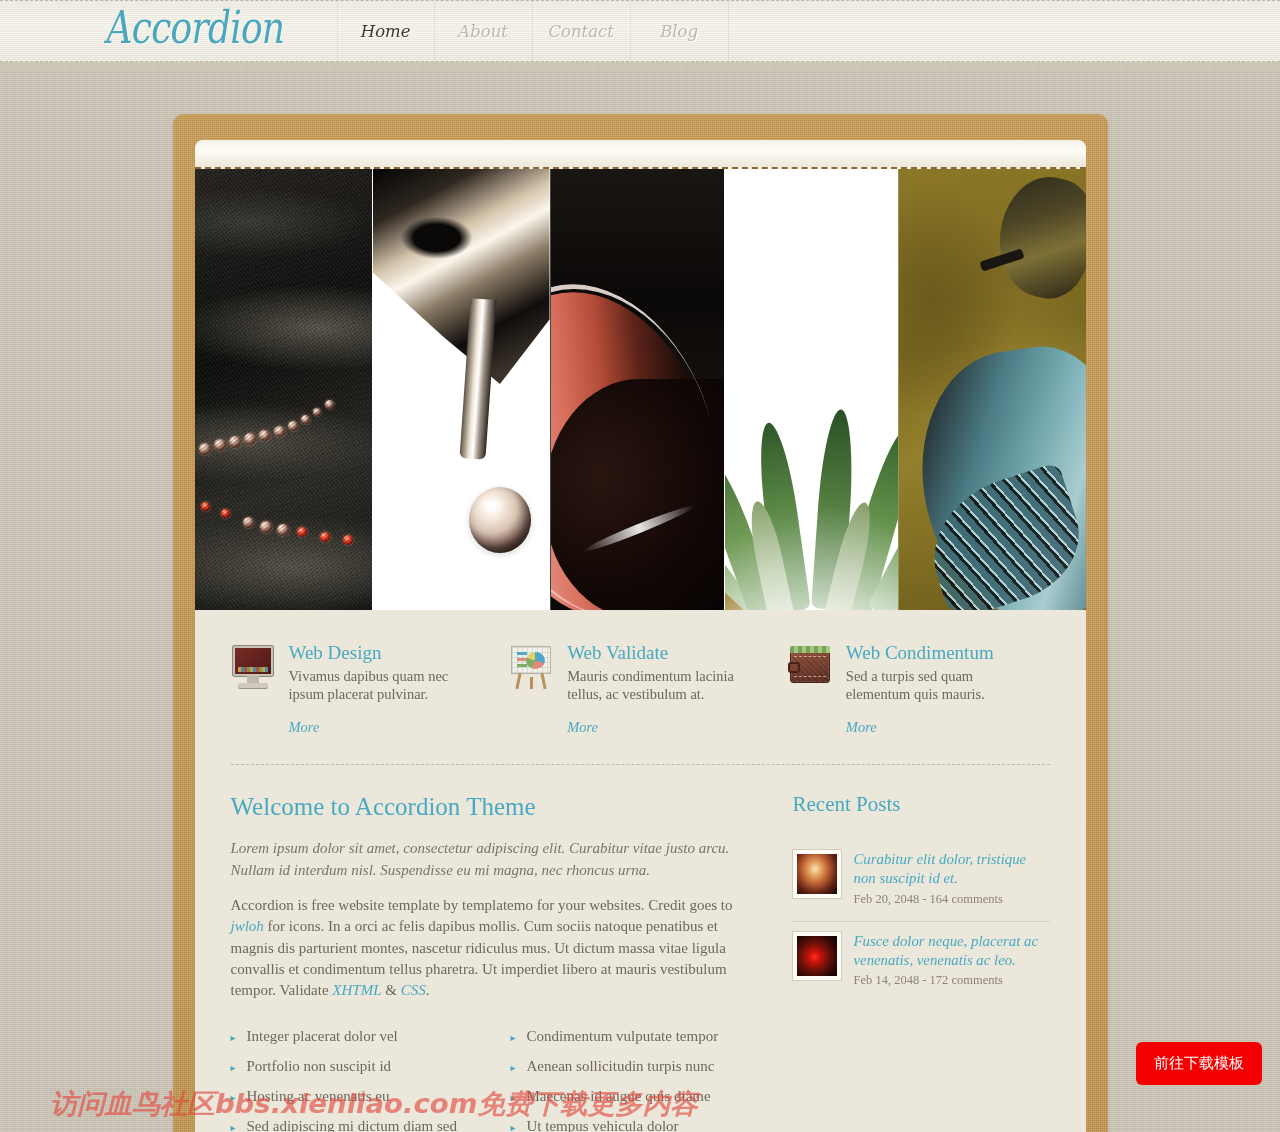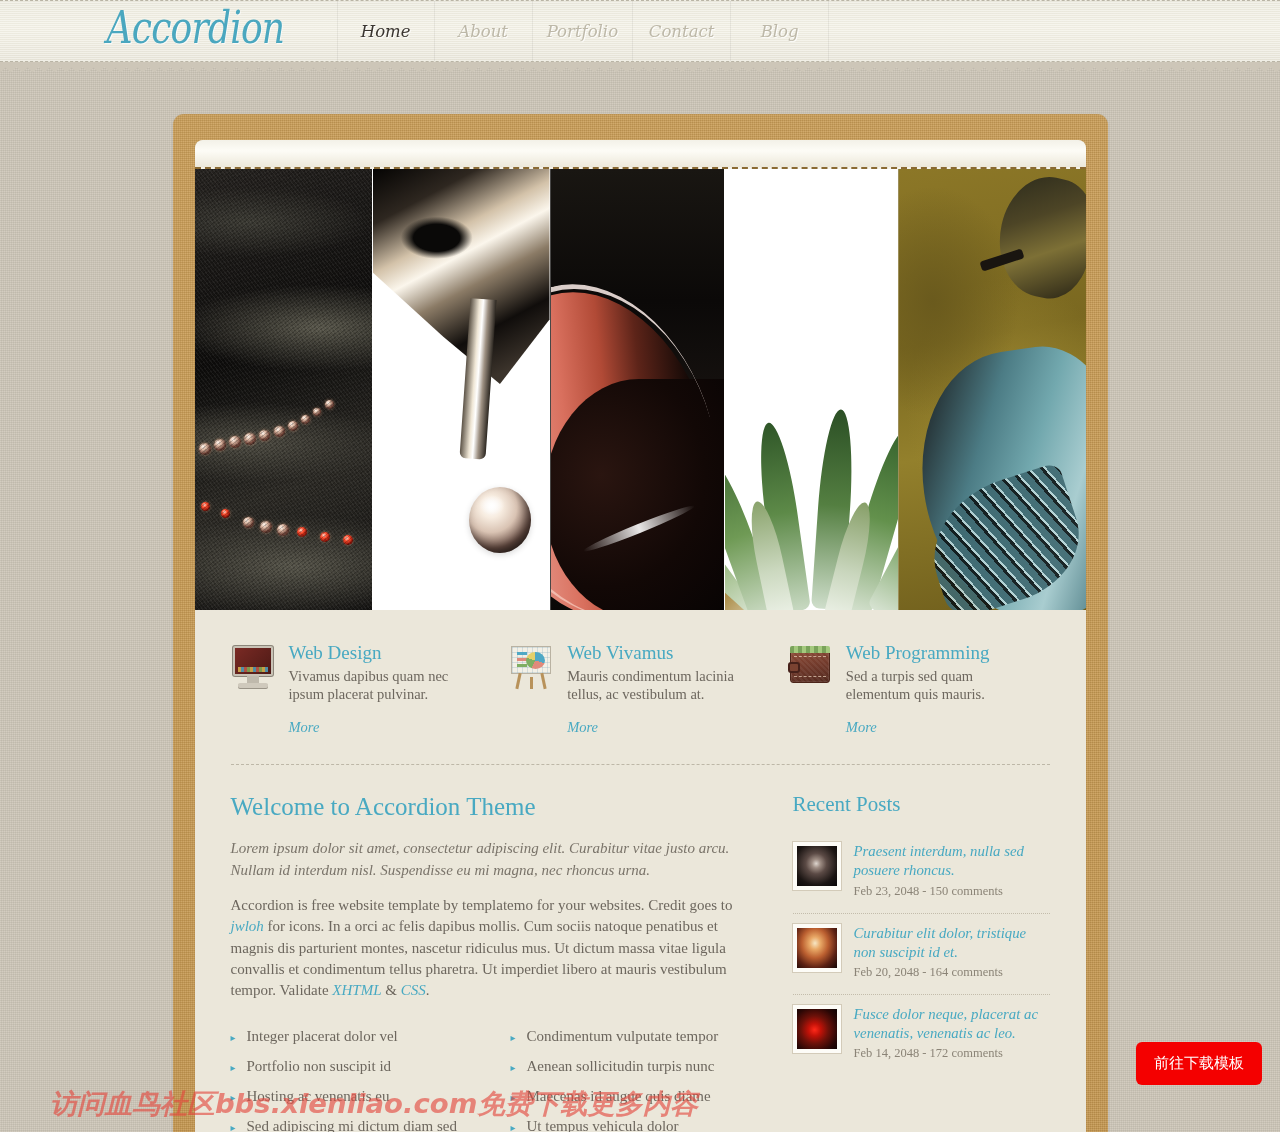--- a/index.html
+++ b/index.html
@@ -464,21 +464,21 @@
   .col-side { flex: 1 1 auto; }
 
   .h2 {
     font-family: "Liberation Serif", serif;
     font-size: 25px;
     font-weight: 400;
     color: #48a9c2;
     margin-bottom: 18px;
     line-height: 1.1;
   }
-  .h2.side { font-size: 21px; margin-bottom: 16px; }
+  .h2.side { font-size: 21px; margin-bottom: 24px; }
 
   .lead {
     font-family: "Liberation Serif", serif;
     font-style: italic;
     font-size: 15px;
     color: #7a746a;
     line-height: 1.42;
     margin-bottom: 14px;
   }
   .para {
@@ -587,21 +587,20 @@
 </style>
 </head>
 <body>
 
 <div class="header">
   <div class="header-inner">
     <div class="logo">Accordion</div>
     <nav class="nav">
       <div class="nav-item active">Home</div>
       <div class="nav-item">About</div>
-      <div class="nav-item">Portfolio</div>
       <div class="nav-item">Contact</div>
       <div class="nav-item">Blog</div>
     </nav>
   </div>
 </div>
 <div class="zigzag"></div>
 
 <div class="frame">
   <div class="panel">
 
@@ -689,33 +688,33 @@
               <div class="ico-easel-bars"></div>
               <div class="ico-easel-pie"></div>
             </div>
             <div class="ico-easel-legs">
                 <i></i>
                 <i></i>
                 <i></i>
               </div>
           </div>
           <div class="svc-body">
-            <div class="svc-title">Web Vivamus</div>
+            <div class="svc-title">Web Validate</div>
             <div class="svc-desc">Mauris condimentum lacinia tellus, ac vestibulum at.</div>
             <span class="svc-more">More</span>
           </div>
         </div>
 
         <div class="service">
           <div class="svc-icon">
             <div class="ico-wallet"></div>
             <div class="ico-wallet-clasp"></div>
           </div>
           <div class="svc-body">
-            <div class="svc-title">Web Programming</div>
+            <div class="svc-title">Web Condimentum</div>
             <div class="svc-desc">Sed a turpis sed quam elementum quis mauris.</div>
             <span class="svc-more">More</span>
           </div>
         </div>
 
       </div>
 
       <hr class="divider">
 
       <div class="columns">
@@ -761,27 +760,20 @@
                   <span class="arrow">▸</span>
                   <span>Ut tempus vehicula dolor</span>
                 </li>
             </ul>
           </div>
         </div>
 
         <div class="col-side">
           <h2 class="h2 side">Recent Posts</h2>
 
-          <div class="post">
-            <div class="post-thumb thumb-a"></div>
-            <div class="post-body">
-              <div class="post-title">Praesent interdum, nulla sed posuere rhoncus.</div>
-              <div class="post-meta">Feb 23, 2048 - 150 comments</div>
-            </div>
-          </div>
 
           <div class="post">
             <div class="post-thumb thumb-b"></div>
             <div class="post-body">
               <div class="post-title">Curabitur elit dolor, tristique non suscipit id et.</div>
               <div class="post-meta">Feb 20, 2048 - 164 comments</div>
             </div>
           </div>
 
           <div class="post">

